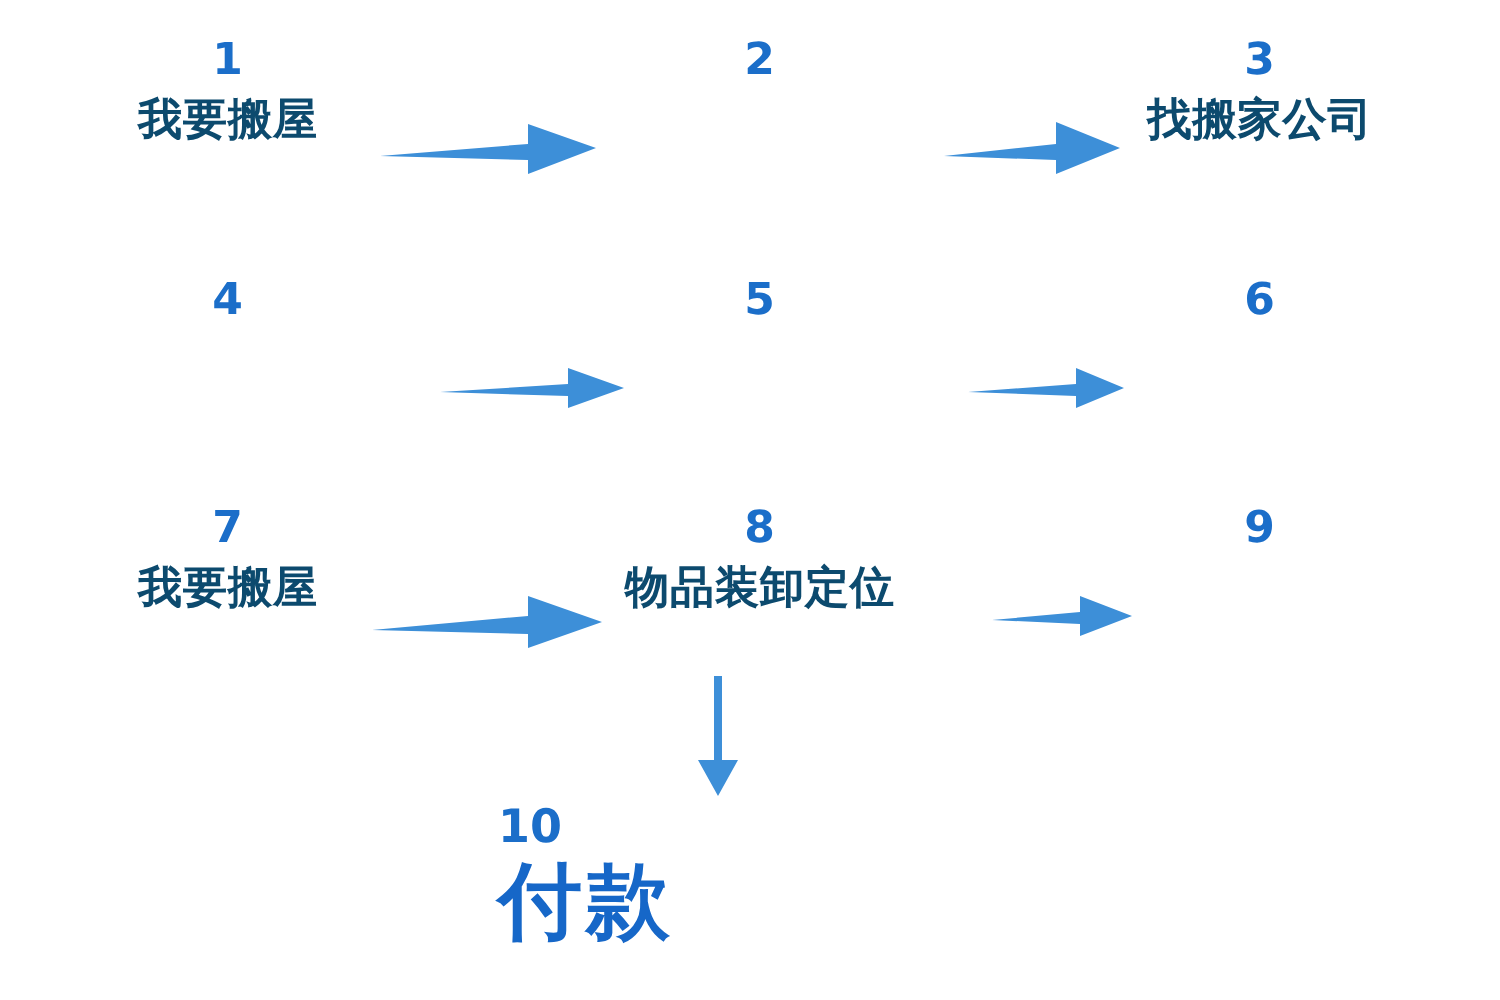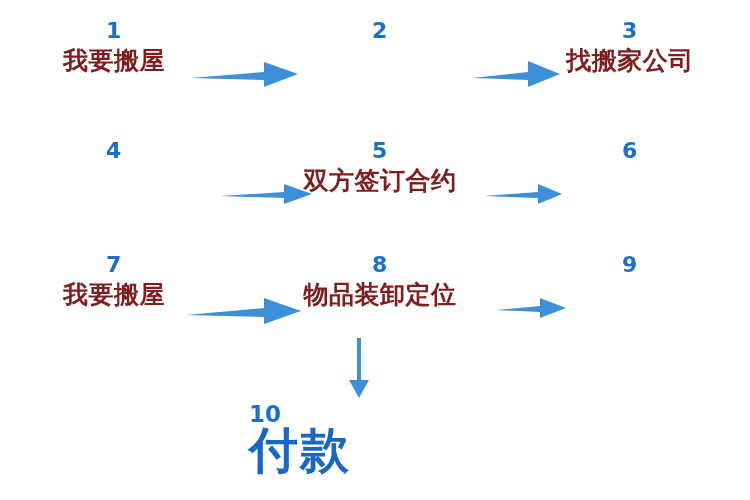--- a/index.html
+++ b/index.html
@@ -29,23 +29,23 @@
     text-align: center;
   }
   .step-num {
     font-size: 22px;
     font-weight: bold;
     color: #1b6ec9;
     line-height: 26px;
     letter-spacing: 0.5px;
   }
   .step-label {
-    font-size: 25px;
+    font-size: 22px;
     font-weight: bold;
-    color: #7f1d1d;
+    color: #0c4a6e;
     line-height: 34px;
     white-space: nowrap;
     letter-spacing: 0.5px;
   }
   .arrow-h {
     position: absolute;
     pointer-events: none;
   }
   .arrow-v {
     position: absolute;
@@ -55,21 +55,21 @@
     position: absolute;
     width: 220px;
   }
   .final-num {
     font-size: 23px;
     font-weight: bold;
     color: #1b6ec9;
     line-height: 28px;
   }
   .final-label {
-    font-size: 49px;
+    font-size: 42px;
     font-weight: bold;
     color: #1667c8;
     line-height: 46px;
     letter-spacing: 2px;
   }
 </style>
 </head>
 <body>
 
 <div id="flowchart">
@@ -95,21 +95,20 @@
       <path d="M2 22 L58 16 L58 5 L90 18 L58 31 L58 24 Z" fill="#3d8fd8"></path>
     </svg>
   </div>
 
   <div class="row" style="top:138px;">
     <div class="cell" style="left:4px; top:0;">
       <div class="step-num">4</div>
     </div>
     <div class="cell" style="left:270px; top:0;">
       <div class="step-num">5</div>
-      <div class="step-label">双方签订合约</div>
     </div>
     <div class="cell" style="left:520px; top:0;">
       <div class="step-num">6</div>
     </div>
 
     <svg class="arrow-h" style="left:218px; top:40px;" width="96" height="32" viewBox="0 0 96 32">
       <path d="M2 18 L66 14 L66 6 L94 16 L66 26 L66 20 Z" fill="#3d8fd8"></path>
     </svg>
 
     <svg class="arrow-h" style="left:482px; top:40px;" width="82" height="32" viewBox="0 0 82 32">

